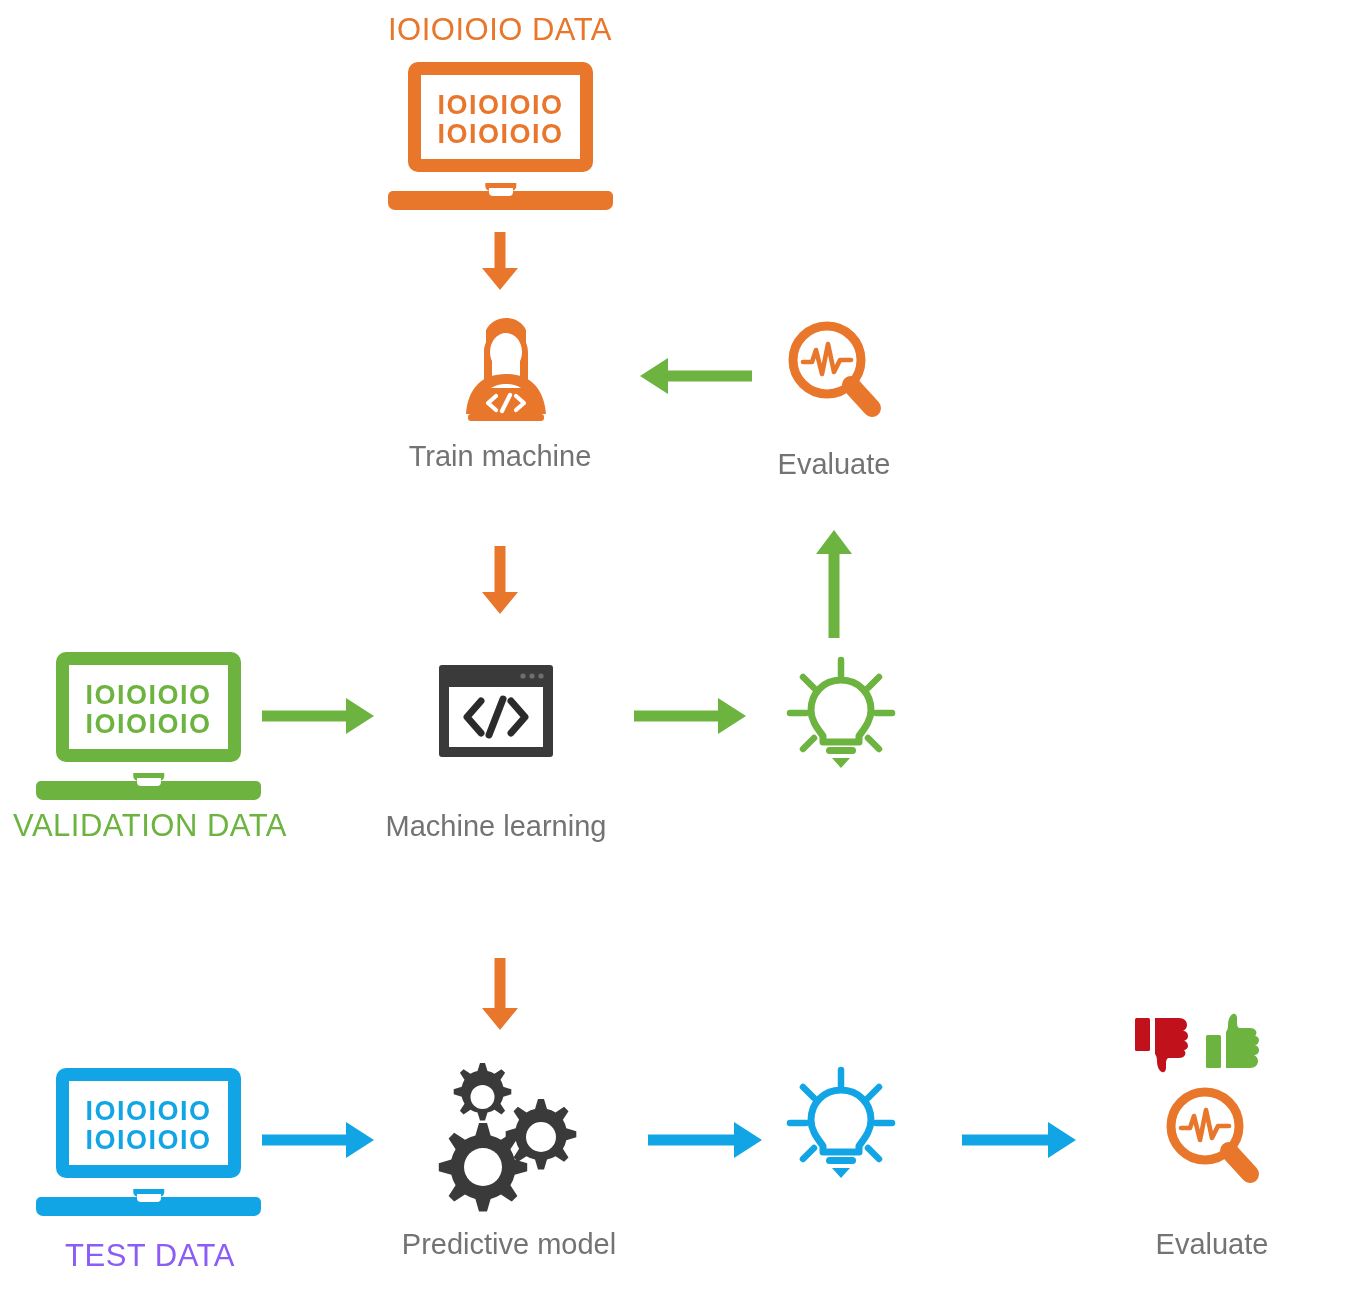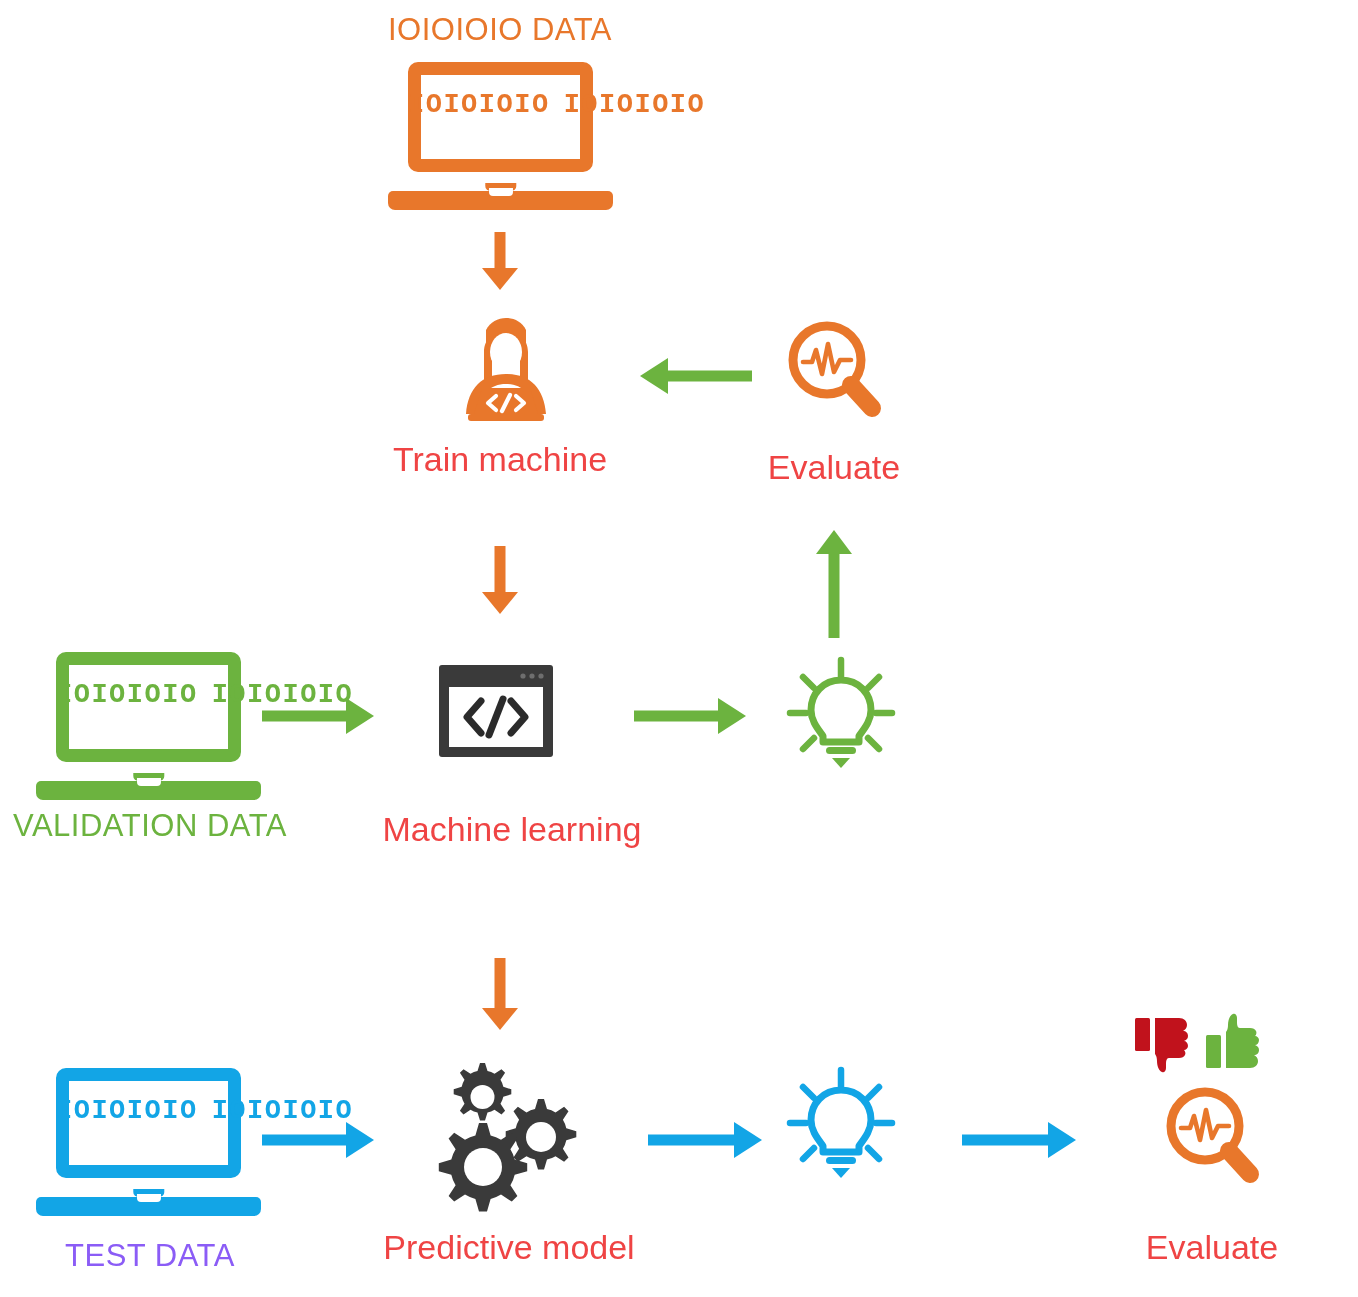--- a/index.html
+++ b/index.html
@@ -27,22 +27,22 @@
     font-weight: 400;
     white-space: nowrap;
     text-align: center;
     font-family: "Liberation Sans", sans-serif;
   }
   .cap-orange { color: #E8772B; }
   .cap-green  { color: #6CB33F; }
   .cap-blue   { color: #8b5cf6; }
 
   .node-label {
-    font-size: 34px;
-    color: #ef4444;
+    font-size: 29px;
+    color: #737373;
     text-align: center;
     line-height: 1.28;
     font-weight: 400;
     font-family: "Liberation Sans", sans-serif;
   }
 
   
   .laptop { position: absolute; }
   .laptop .lid {
     position: absolute;
@@ -82,24 +82,24 @@
     height: 5.5%;
     background: #ffffff;
     border-radius: 0 0 4px 4px;
     z-index: 3;
   }
   .bits {
     position: absolute;
     left: 0; right: 0;
     top: 20%;
     display: flex;
-    flex-direction: row;
+    flex-direction: column;
     align-items: center;
-    gap: 14px;
-    font-family: Liberation Mono, monospace;
+    gap: 2px;
+    font-family: Liberation Sans, sans-serif;
     font-weight: bold;
     letter-spacing: 1.5px;
     line-height: 1.0;
     color: currentColor;
     z-index: 2;
   }
 
   
   .arrow-h {
     position: absolute;
@@ -231,21 +231,21 @@
     <circle cx="86" cy="13" r="2.6" fill="#6e6e6e"></circle>
     <circle cx="95" cy="13" r="2.6" fill="#6e6e6e"></circle>
     <circle cx="104" cy="13" r="2.6" fill="#6e6e6e"></circle>
     <g stroke="#2b2b2b" stroke-width="7" fill="none" stroke-linecap="round" stroke-linejoin="round">
       <polyline points="44,38 30,54 44,70"></polyline>
       <line x1="66" y1="36" x2="52" y2="72"></line>
       <polyline points="74,38 88,54 74,70"></polyline>
     </g>
   </svg>
 
-  <div class="abs node-label" style="left:364px; top:808px; width:296px;">
+  <div class="abs node-label" style="left:348px; top:808px; width:296px;">
     <div>Machine learning</div>
   </div>
 
   <div class="arrow-h abs" style="left:634px; top:698px; width:112px; height:36px; color:#6CB33F;">
     <div class="shaft" style="left:0; width:86px;"></div>
     <div class="head" style="left:84px; border-left:28px solid currentColor;"></div>
   </div>
 
   <svg class="abs" style="left:778px; top:650px;" width="126" height="124" viewBox="0 0 126 124">
     <g stroke="#6CB33F" stroke-width="6.5" fill="none" stroke-linecap="round">

